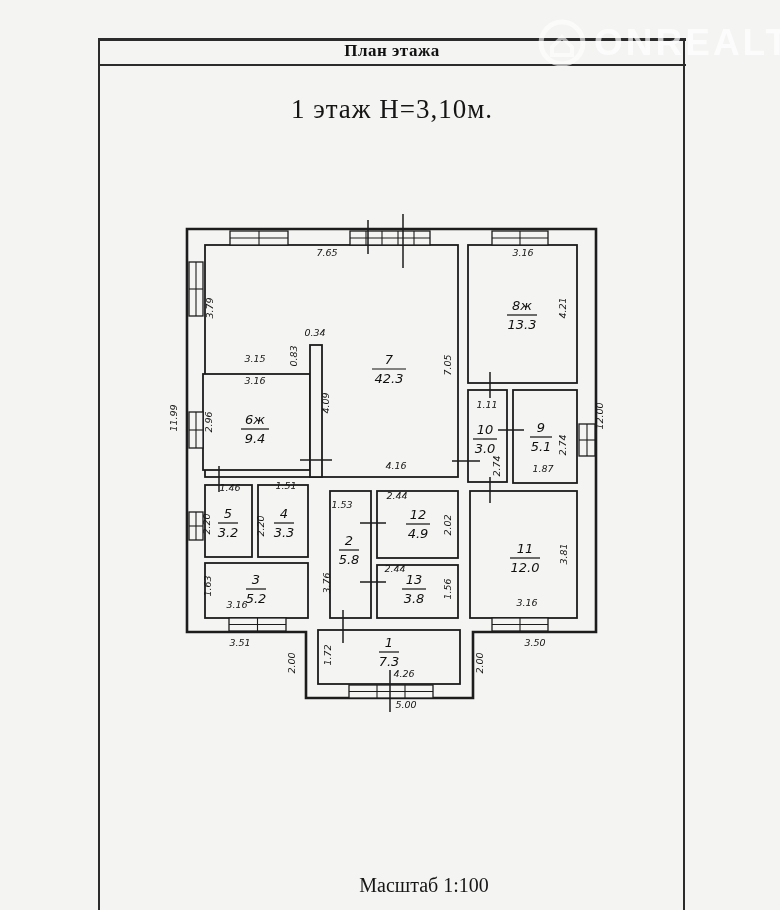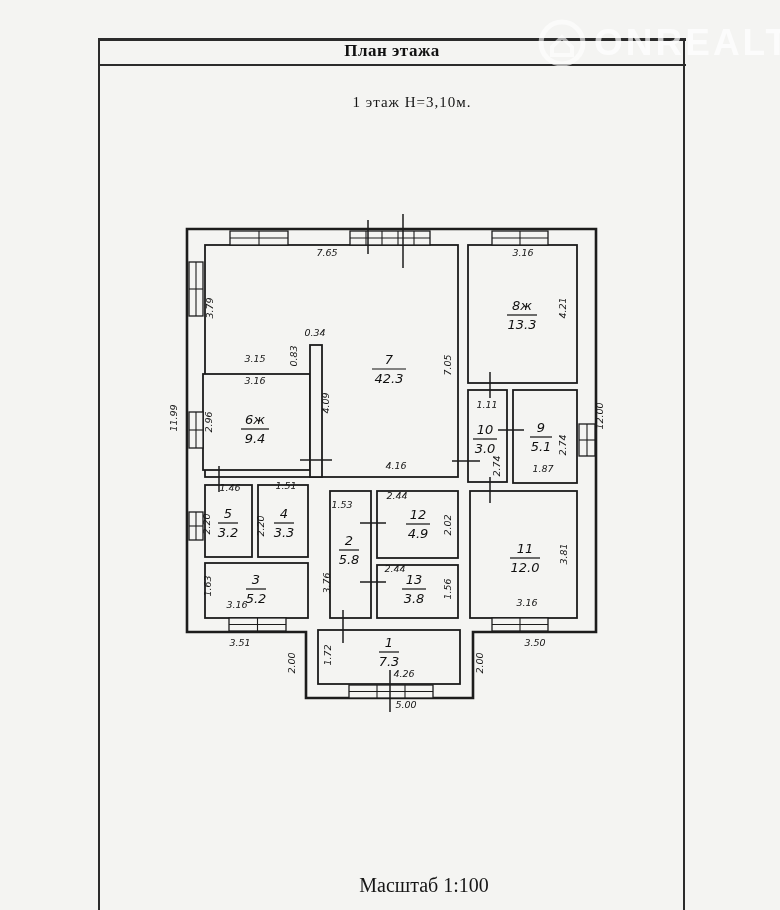--- a/index.html
+++ b/index.html
@@ -13,21 +13,21 @@
   .frame-right{position:absolute;left:683px;top:38px;height:872px;width:0;border-left:2.5px solid #2b2b2b;}
   .frame-top{position:absolute;left:98px;top:38px;width:588px;height:0;border-top:3px solid #2b2b2b;}
   .frame-sep{position:absolute;left:98px;top:64px;width:588px;height:0;border-top:2.5px solid #2b2b2b;}
   .header-title{
     position:absolute;left:98px;top:41px;width:588px;height:22px;
     text-align:center;font-weight:bold;font-size:17px;color:#111;
     letter-spacing:.5px;
   }
   .floor-title{
     position:absolute;left:98px;top:94px;width:588px;
-    text-align:center;font-size:15px;color:#151515;letter-spacing:1px;padding-left:20px;
+    text-align:center;font-size:27px;color:#151515;letter-spacing:1px;
   }
   .scale-label{
     position:absolute;left:98px;top:874px;width:604px;
     text-align:center;font-size:20px;color:#151515;padding-left:24px;
   }
   .watermark{
     position:absolute;left:536px;top:14px;height:58px;
     display:flex;align-items:center;gap:6px;pointer-events:none;
   }
   .watermark .wm-text{

